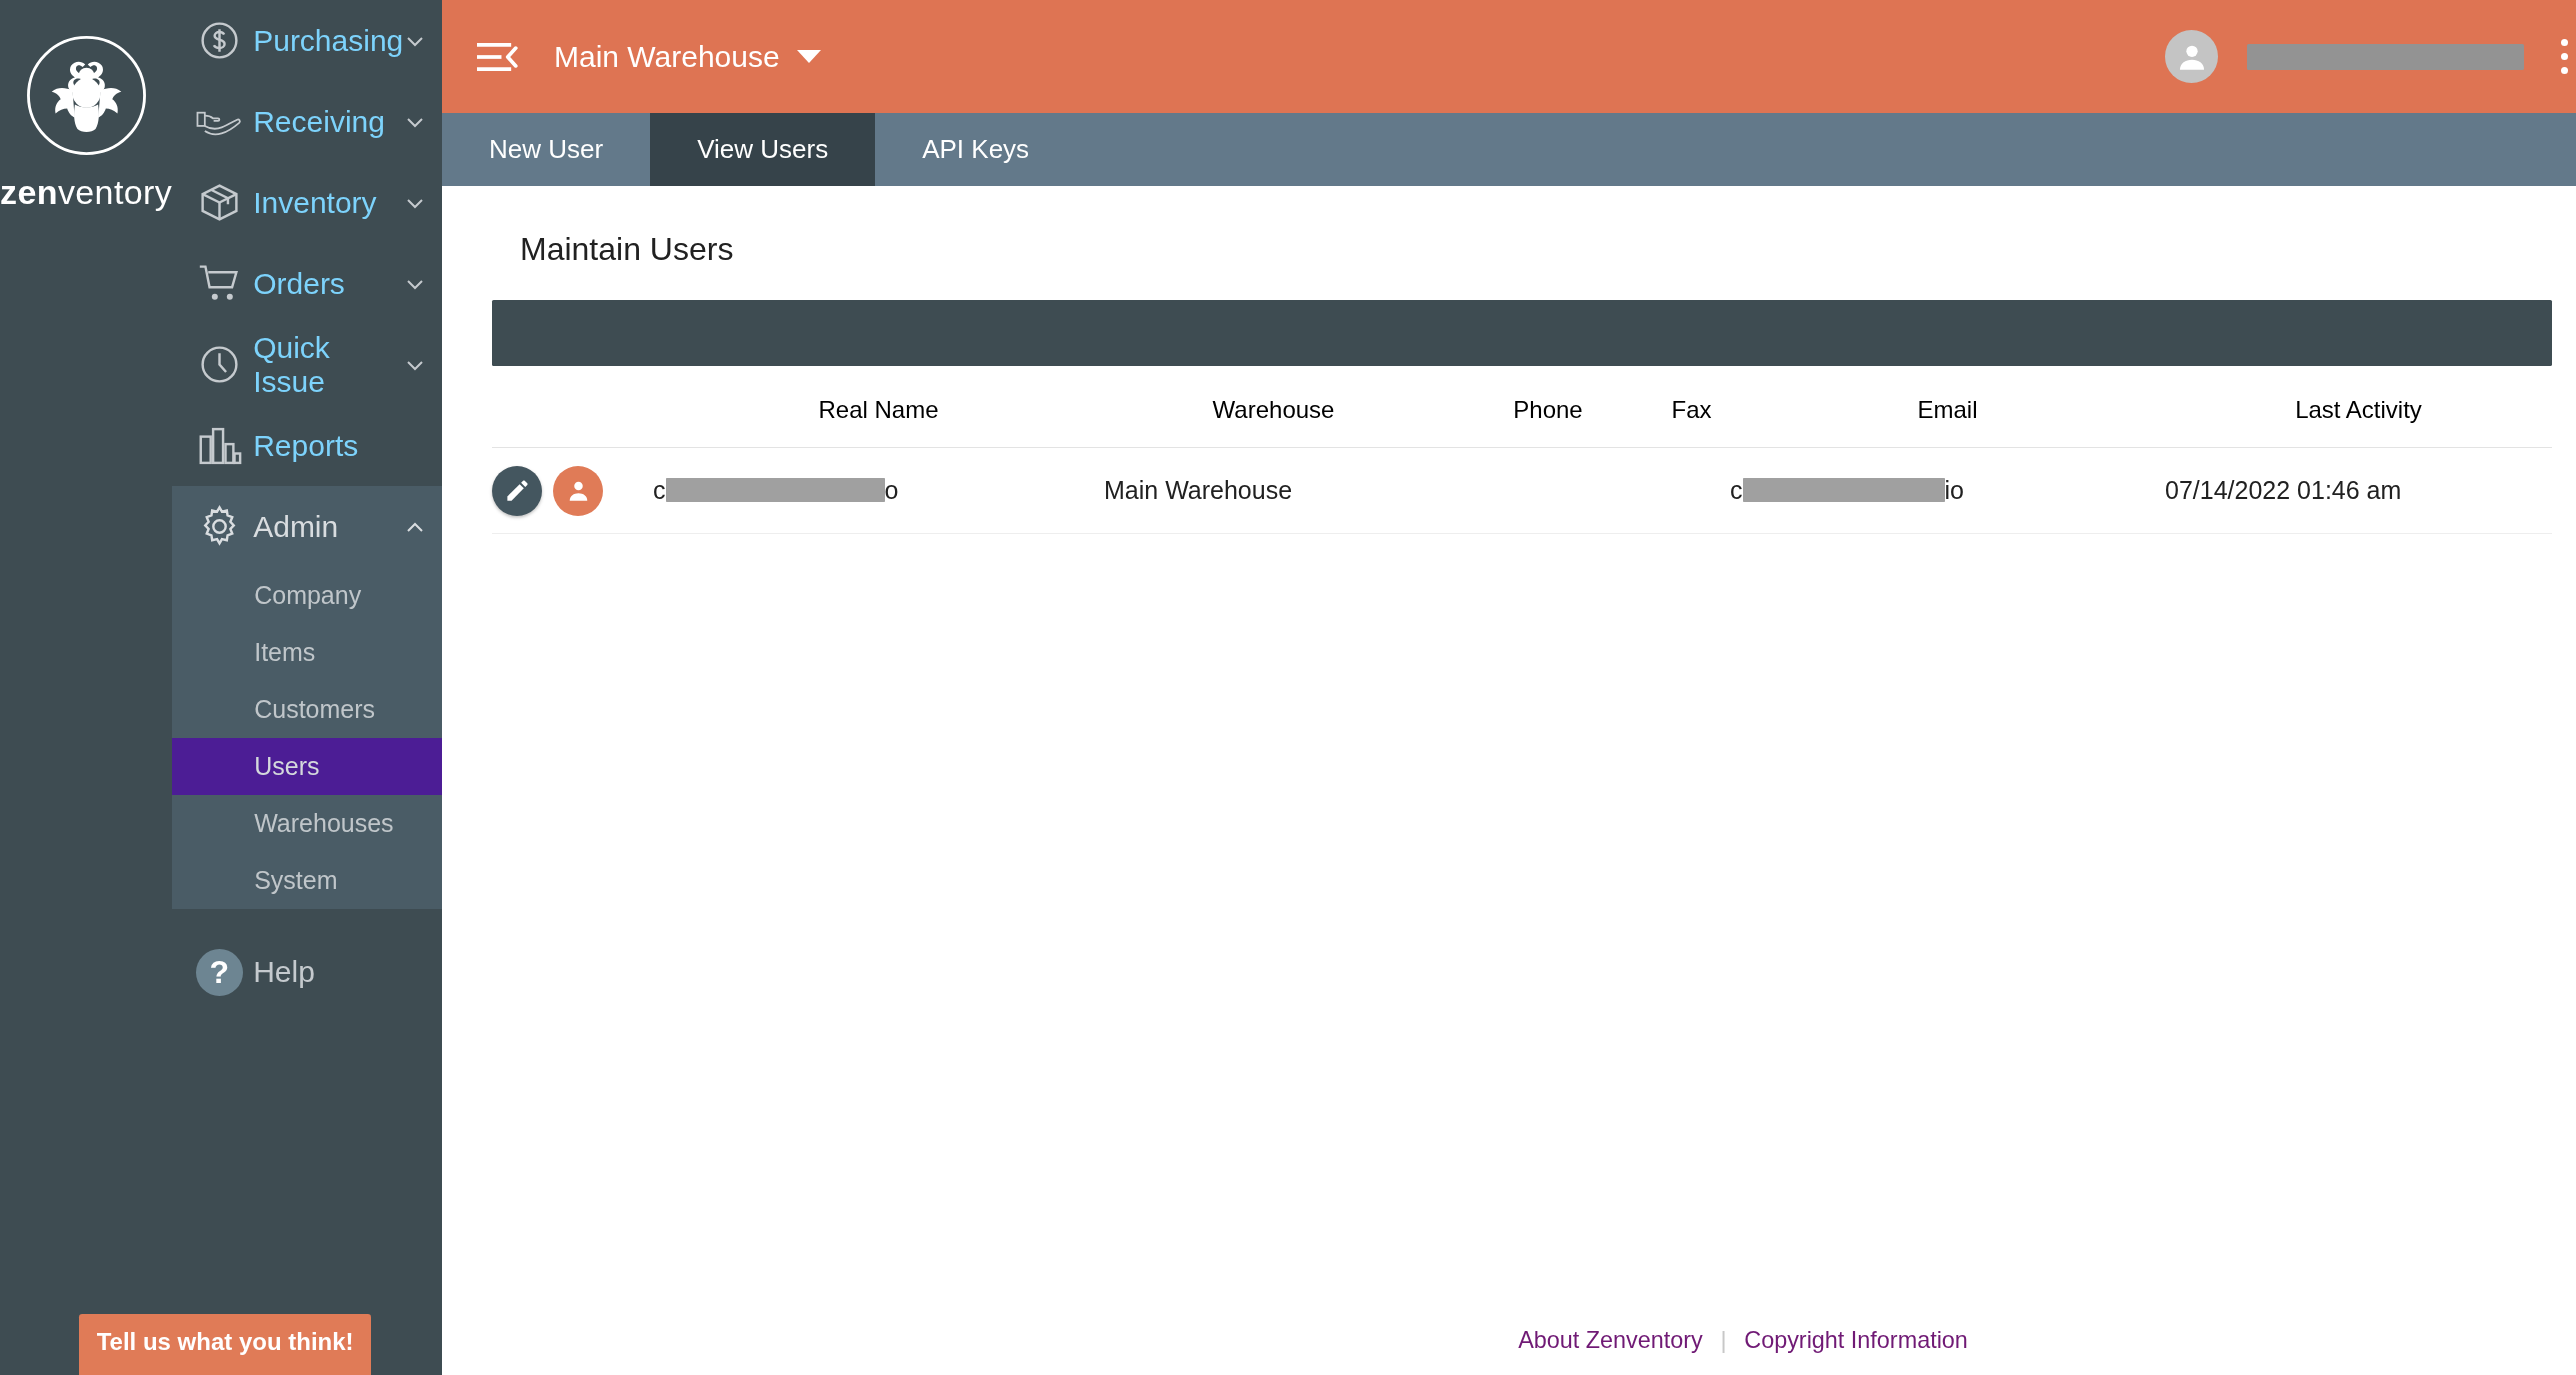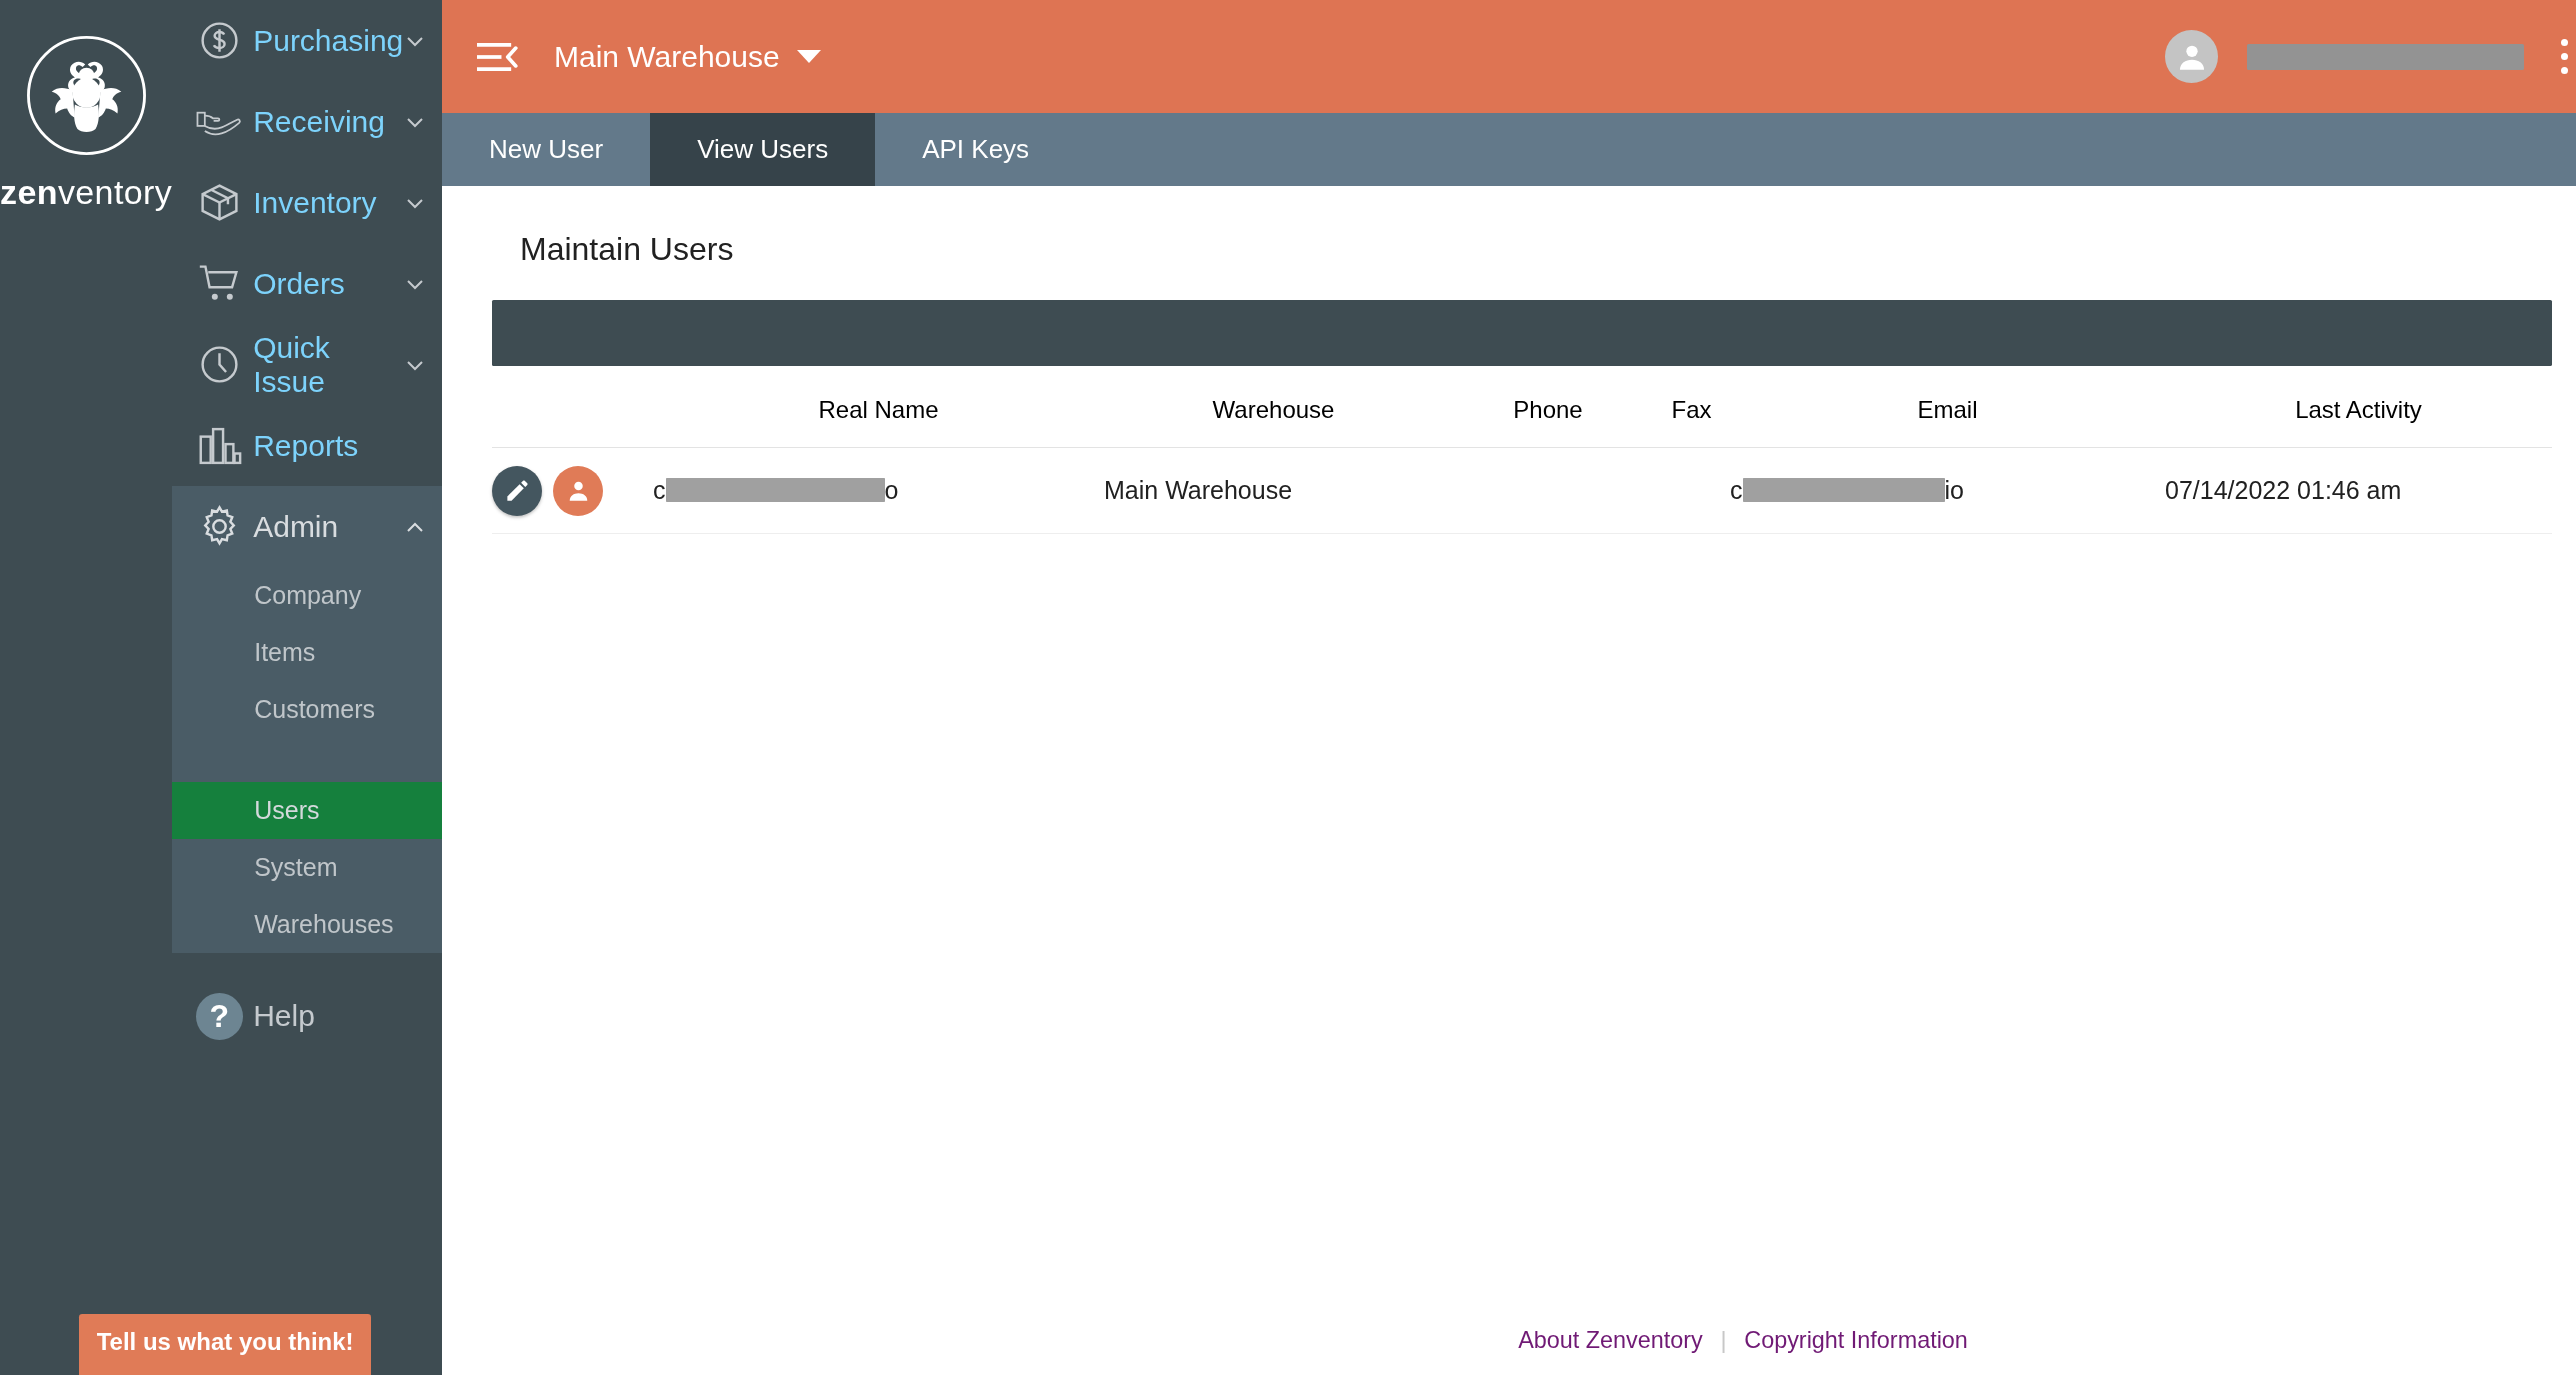--- a/index.html
+++ b/index.html
@@ -41,21 +41,21 @@
   .nav-row .nv-label { font-size: 30px; font-weight: 400; flex: 1; color: #7dd3fc; }
   .nav-row .nv-chev { width: 24px; flex: 0 0 24px; display: flex; justify-content: flex-end; }
   .nav-row.expanded { background: #4a5c66; }
   .nav-row.expanded .nv-label, .nav-row.expanded .nv-chev svg { color: #d9dde0; }
 
   .admin-group { background: #4a5c66; }
   .sub-row {
     height: 57px; display: flex; align-items: center;
     padding-left: 82px; font-size: 25px; color: #c0c6ca; cursor: pointer;
   }
-  .sub-row.active { background: #15803d; color: #d4d9dc; margin-top: 44px; }
+  .sub-row.active { background: #4c1d95; color: #d4d9dc; }
 
   .help-row {
     height: 81px; display: flex; align-items: center;
     padding-left: 13px; margin-top: 22.6px; cursor: pointer;
   }
   .help-row .nv-ico { width: 68px; flex: 0 0 68px; display: flex; align-items: center; justify-content: center; }
   .help-badge {
     width: 47px; height: 47px; border-radius: 50%;
     background: #6d8592; color: #ffffff;
     display: flex; align-items: center; justify-content: center;
@@ -286,24 +286,24 @@
         <div class="sub-row">
             <span>Items</span>
           </div>
         <div class="sub-row">
             <span>Customers</span>
           </div>
         <div class="sub-row active">
             <span>Users</span>
           </div>
         <div class="sub-row">
+            <span>Warehouses</span>
+          </div>
+        <div class="sub-row">
             <span>System</span>
-          </div>
-        <div class="sub-row">
-            <span>Warehouses</span>
           </div>
       </div>
 
       <div class="help-row">
         <span class="nv-ico">
           <span class="help-badge">?</span>
         </span>
         <span class="nv-label">Help</span>
       </div>
 

